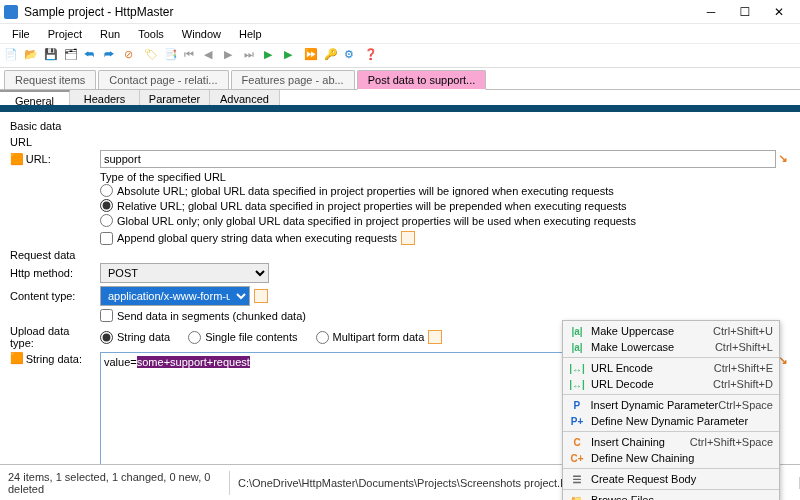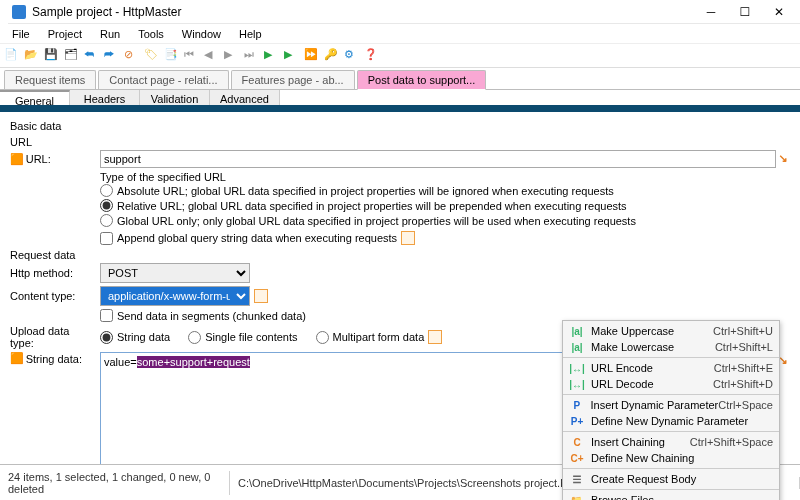--- a/index.html
+++ b/index.html
@@ -1,17 +1,17 @@
 <!DOCTYPE html>
 <html><head>
 <meta charset="utf-8">
 <style>
 * { box-sizing: border-box; margin: 0; padding: 0; font-family: "Segoe UI", Tahoma, sans-serif; font-size: 11px; }
 body { background: #fff; color: #000; width: 800px; height: 500px; overflow: hidden; position: relative; display: flex; flex-direction: column; }
-.titlebar { height: 24px; background: #fff; display: flex; align-items: center; padding: 0 4px; border-bottom: 1px solid #e8e8e8; margin-left: 8px; }
+.titlebar { height: 24px; background: #fff; display: flex; align-items: center; padding: 0 4px; border-bottom: 1px solid #e8e8e8; }
 .titlebar .icon { width: 14px; height: 14px; background: #2d7dd2; border-radius: 2px; margin-right: 6px; }
 .titlebar .title { flex: 1; font-size: 12px; }
 .winbtns { display: flex; }
 .winbtn { width: 34px; height: 20px; text-align: center; line-height: 20px; font-size: 12px; }
 .menubar { height: 20px; display: flex; align-items: center; padding: 0 4px; gap: 2px; border-bottom: 1px solid #eee; }
 .menubar span { padding: 1px 8px; }
 .toolbar { height: 24px; display: flex; align-items: center; padding: 0 4px; gap: 4px; border-bottom: 1px solid #ddd; }
 .tbtn { width: 16px; height: 16px; display: inline-block; }
 .tabstrip { height: 22px; display: flex; align-items: flex-end; border-bottom: 1px solid #bdbdbd; padding: 0 4px; }
 .tab { padding: 3px 10px; border: 1px solid #bdbdbd; border-bottom: none; background: #f5f5f5; margin-right: 2px; border-radius: 2px 2px 0 0; color:#555; }
@@ -87,21 +87,21 @@
 <div class="tabstrip">
   <div class="tab">Request items</div>
   <div class="tab">Contact page - relati...</div>
   <div class="tab">Features page - ab...</div>
   <div class="tab active">Post data to support...</div>
 </div>
 
 <div class="subtabs">
   <div class="subtab active">General</div>
   <div class="subtab">Headers</div>
-  <div class="subtab">Validation</div>
+  <div class="subtab">Parameter</div>
   <div class="subtab">Advanced</div>
 </div>
 
 <div class="form">
   <div class="group-label">Basic data</div>
 
   <div class="group-label">URL</div>
   <div class="row">
     <div class="lbl" style="display:flex;align-items:center;gap:2px;">
       <span>🟧</span>
@@ -125,21 +125,21 @@
     </div>
   <div class="opt" style="margin-top:4px;">
       <input type="checkbox" class="chk" style="">
       <span>Append global query string data when executing requests</span>
       <span class="small-check"></span>
     </div>
 
   <div class="group-label">Request data</div>
   <div class="row">
     <div class="lbl">Http method:</div>
-    <select style="width:150px"><option>POST</option></select>
+    <select style="width:169px"><option>POST</option></select>
   </div>
   <div class="row">
     <div class="lbl">Content type:</div>
     <select style="width:150px;background:#1e74d2;color:#fff"><option>application/x-www-form-urlencoded</option></select>
     <span class="small-check"></span>
   </div>
   <div class="row" style="margin-left:90px;">
       <input type="checkbox" class="chk" style="">
       <span>Send data in segments (chunked data)</span>
     </div>

